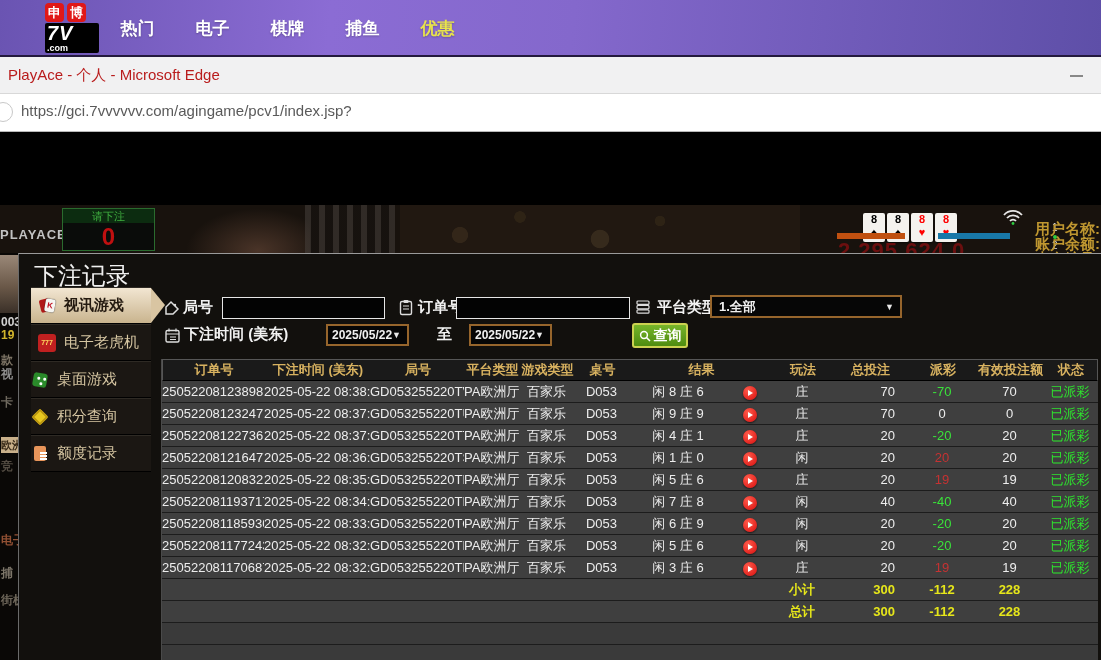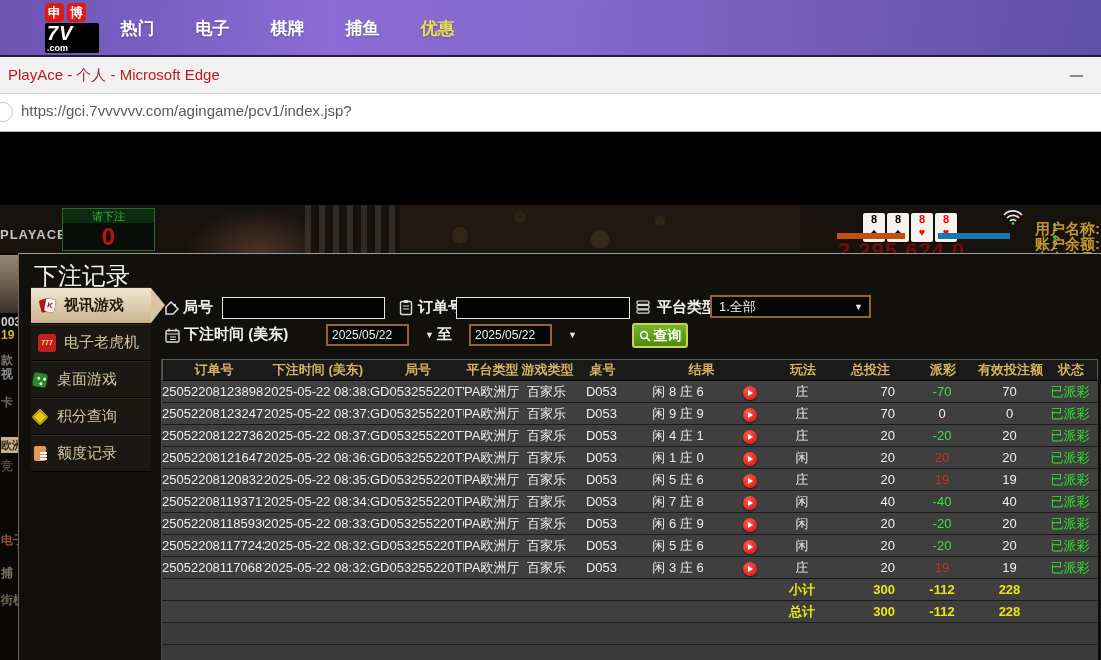--- a/index.html
+++ b/index.html
@@ -95,21 +95,21 @@
 
   
   .flabel{position:absolute;color:#f2f2f2;font-size:15px;font-weight:bold;white-space:nowrap;}
   .ficon{position:absolute;width:17px;height:17px;}
   .finput{position:absolute;height:20px;background:#030303;border:1px solid #e6e6e6;
     color:#eee;font-size:13px;padding:0 4px;box-sizing:content-box;outline:none;}
   .fselect{position:absolute;height:23px;background:#060606;border:2px solid #96652c;
     color:#f0f0f0;font-size:13px;display:flex;align-items:center;box-sizing:border-box;cursor:pointer;}
   .fselect .sel-text{flex:1;padding-left:7px;}
   .fselect .caret{padding-right:6px;font-size:9px;color:#e8e8e8;}
-  .fselect.date{font-size:12px;font-weight:normal;gap:33px;}
+  .fselect.date{font-size:12px;font-weight:bold;}
   .fselect.date .sel-text{text-align:center;padding-left:4px;}
   .query-btn{position:absolute;left:613px;top:69px;width:56px;height:25px;
     background:linear-gradient(180deg,#76b52a,#4e8c10);border:2px solid #cbd250;border-radius:3px;
     color:#fff;font-size:14px;font-weight:bold;display:flex;align-items:center;justify-content:center;gap:3px;
     box-sizing:border-box;cursor:pointer;}
 
   
   .btable{position:absolute;left:142px;top:105px;width:936px;border-left:1px solid #4a4a4a;}
   .tr{display:grid;grid-template-columns:102px 106px 94px 55px 55px 55px 98px 45px 60px 75px 70px 65px 56px;
     height:21px;line-height:21px;background:#3f3f3f;border-bottom:1px solid #1c1c1c;}
@@ -259,21 +259,21 @@
   <span class="flabel" style="left:399px;top:44px;">订单号</span>
   <input class="finput" style="left: 437px; top: 43px; width: 164px;" value="">
   <span class="ficon" style="left:616px;top:45px;">
     <svg width="16" height="16" viewBox="0 0 16 16">
         <rect x="2" y="2" width="12" height="3.4" rx="1" fill="none" stroke="#ddd" stroke-width="1.2"></rect>
         <rect x="2" y="6.4" width="12" height="3.4" rx="1" fill="none" stroke="#ddd" stroke-width="1.2"></rect>
         <rect x="2" y="10.8" width="12" height="3.4" rx="1" fill="none" stroke="#ddd" stroke-width="1.2"></rect>
       </svg>
   </span>
   <span class="flabel" style="left:638px;top:44px;">平台类型</span>
-  <div class="fselect" style="left:691px;top:41px;width:161px;">
+  <div class="fselect" style="left:691px;top:41px;width:192px;font-weight:bold;">
     <span class="sel-text">1.全部</span>
     <span class="caret">▼</span>
   </div>
 
   <span class="ficon" style="left:145px;top:73px;">
     <svg width="17" height="17" viewBox="0 0 17 17">
         <rect x="2" y="3.5" width="13" height="11.5" rx="1.5" fill="none" stroke="#ddd" stroke-width="1.4"></rect>
         <path d="M5 1.5 v3 M12 1.5 v3 M2 7 h13 M6 10 h6 M6 12.5 h6" stroke="#ddd" stroke-width="1.2"></path>
       </svg>
   </span>

